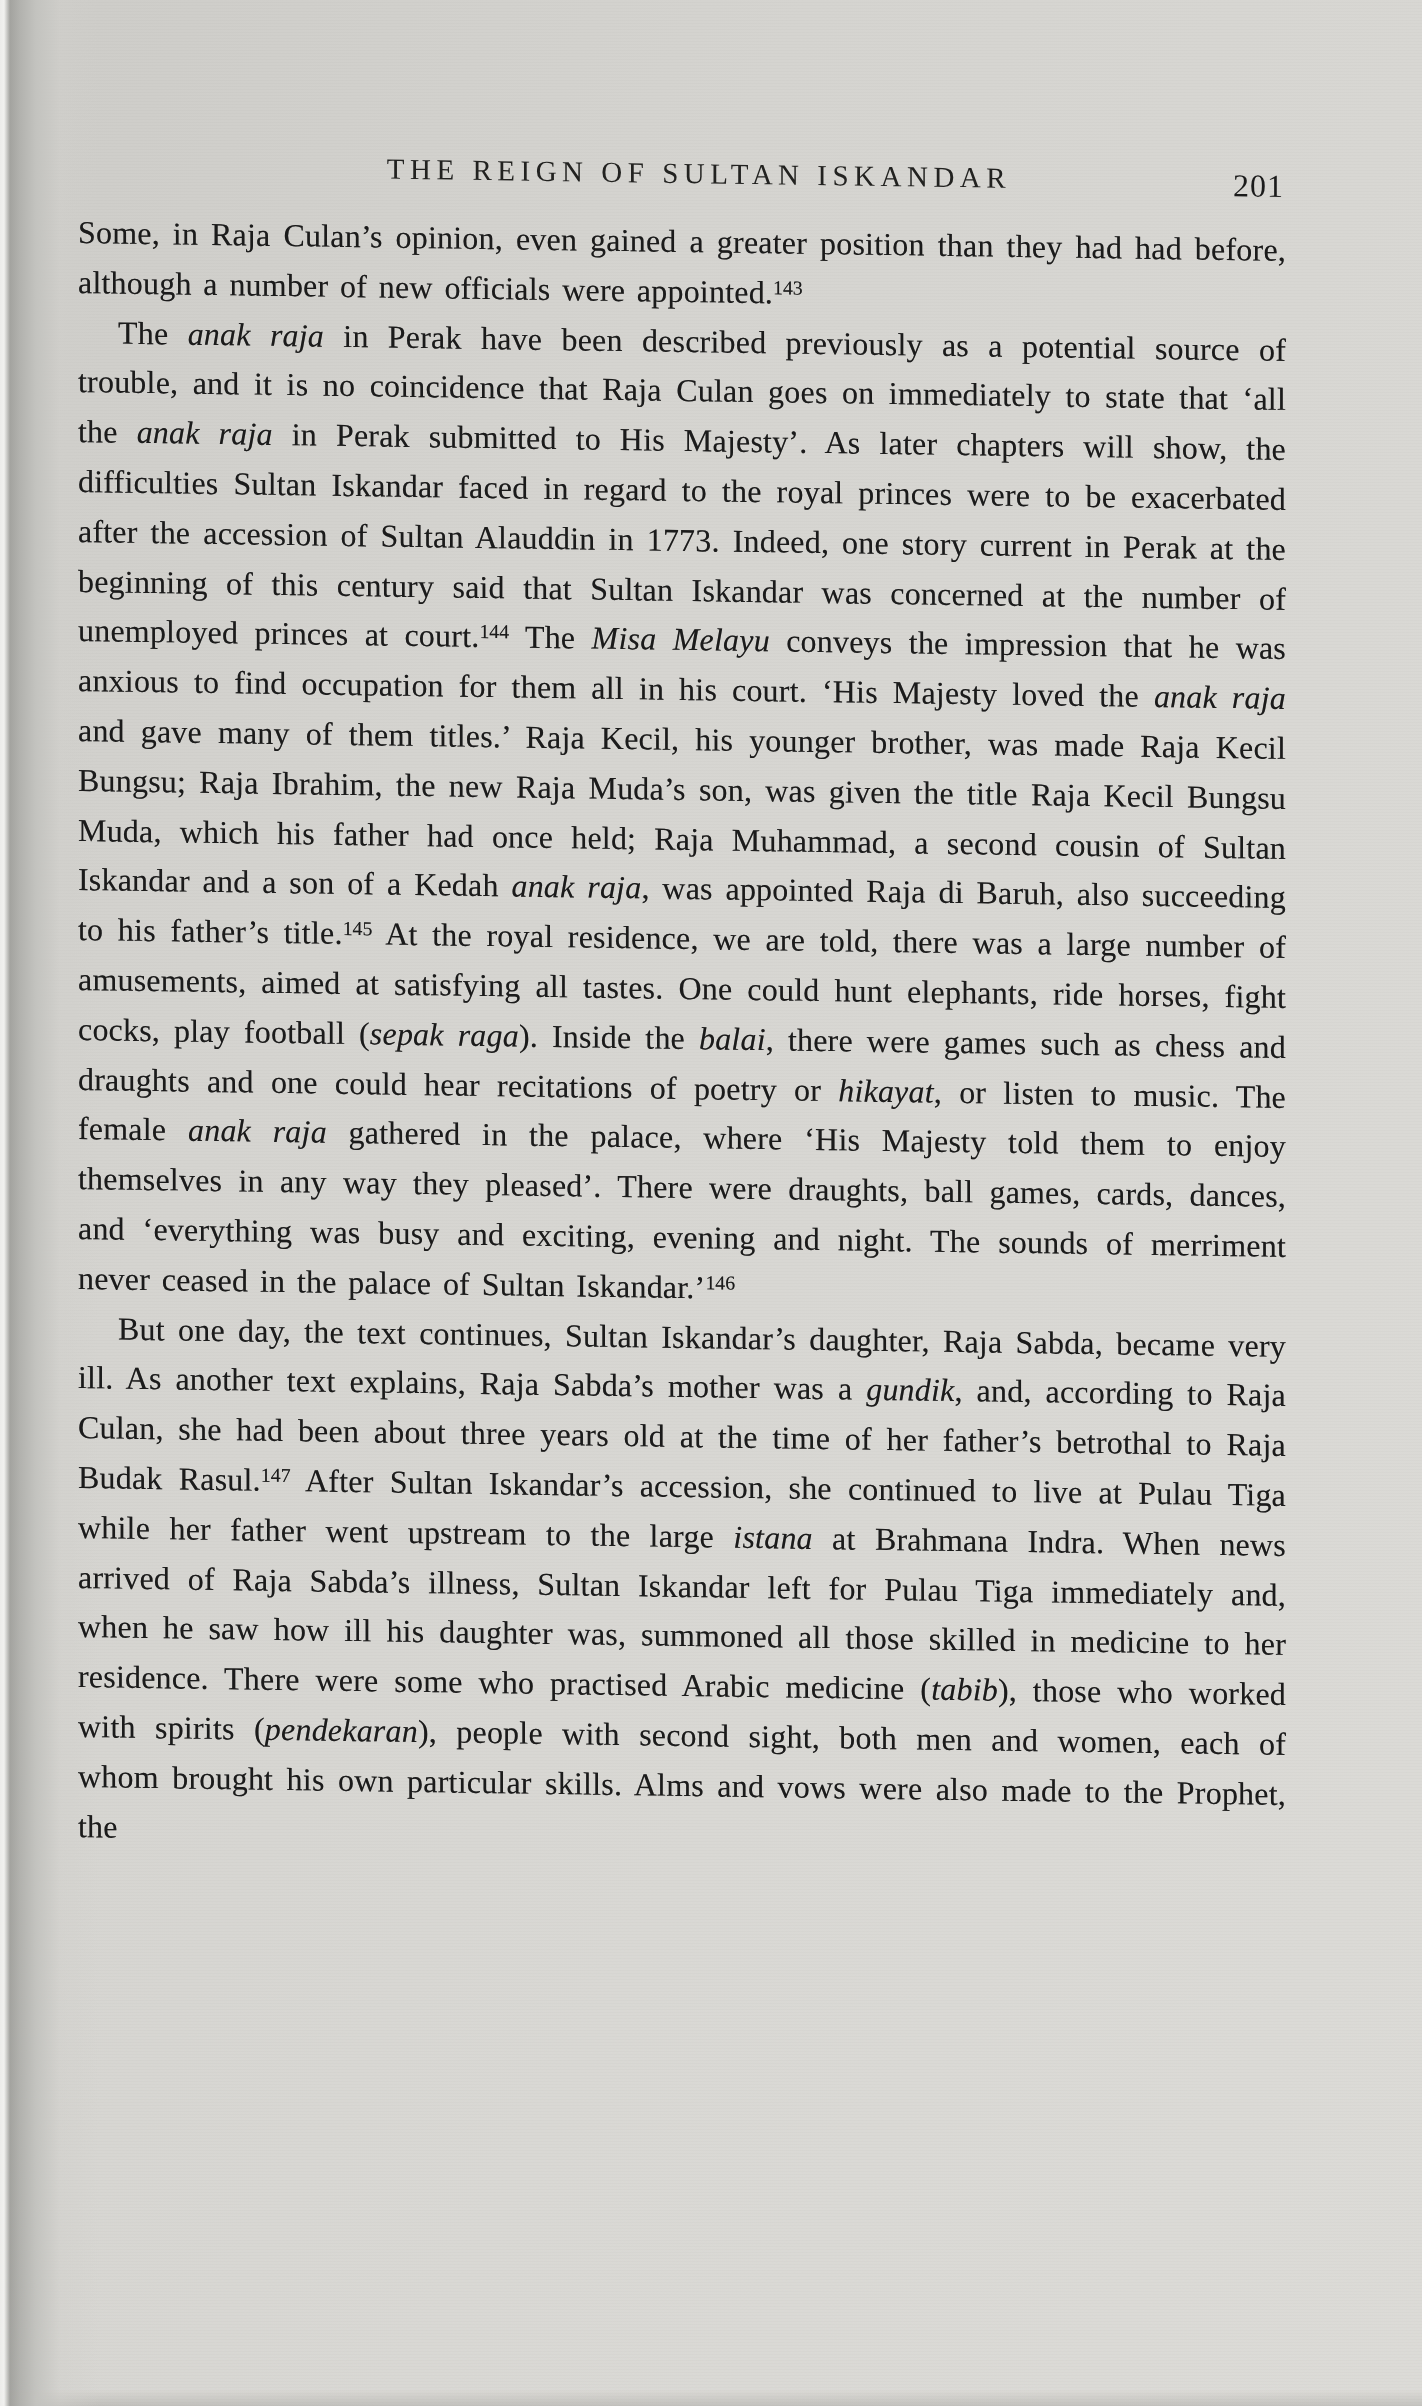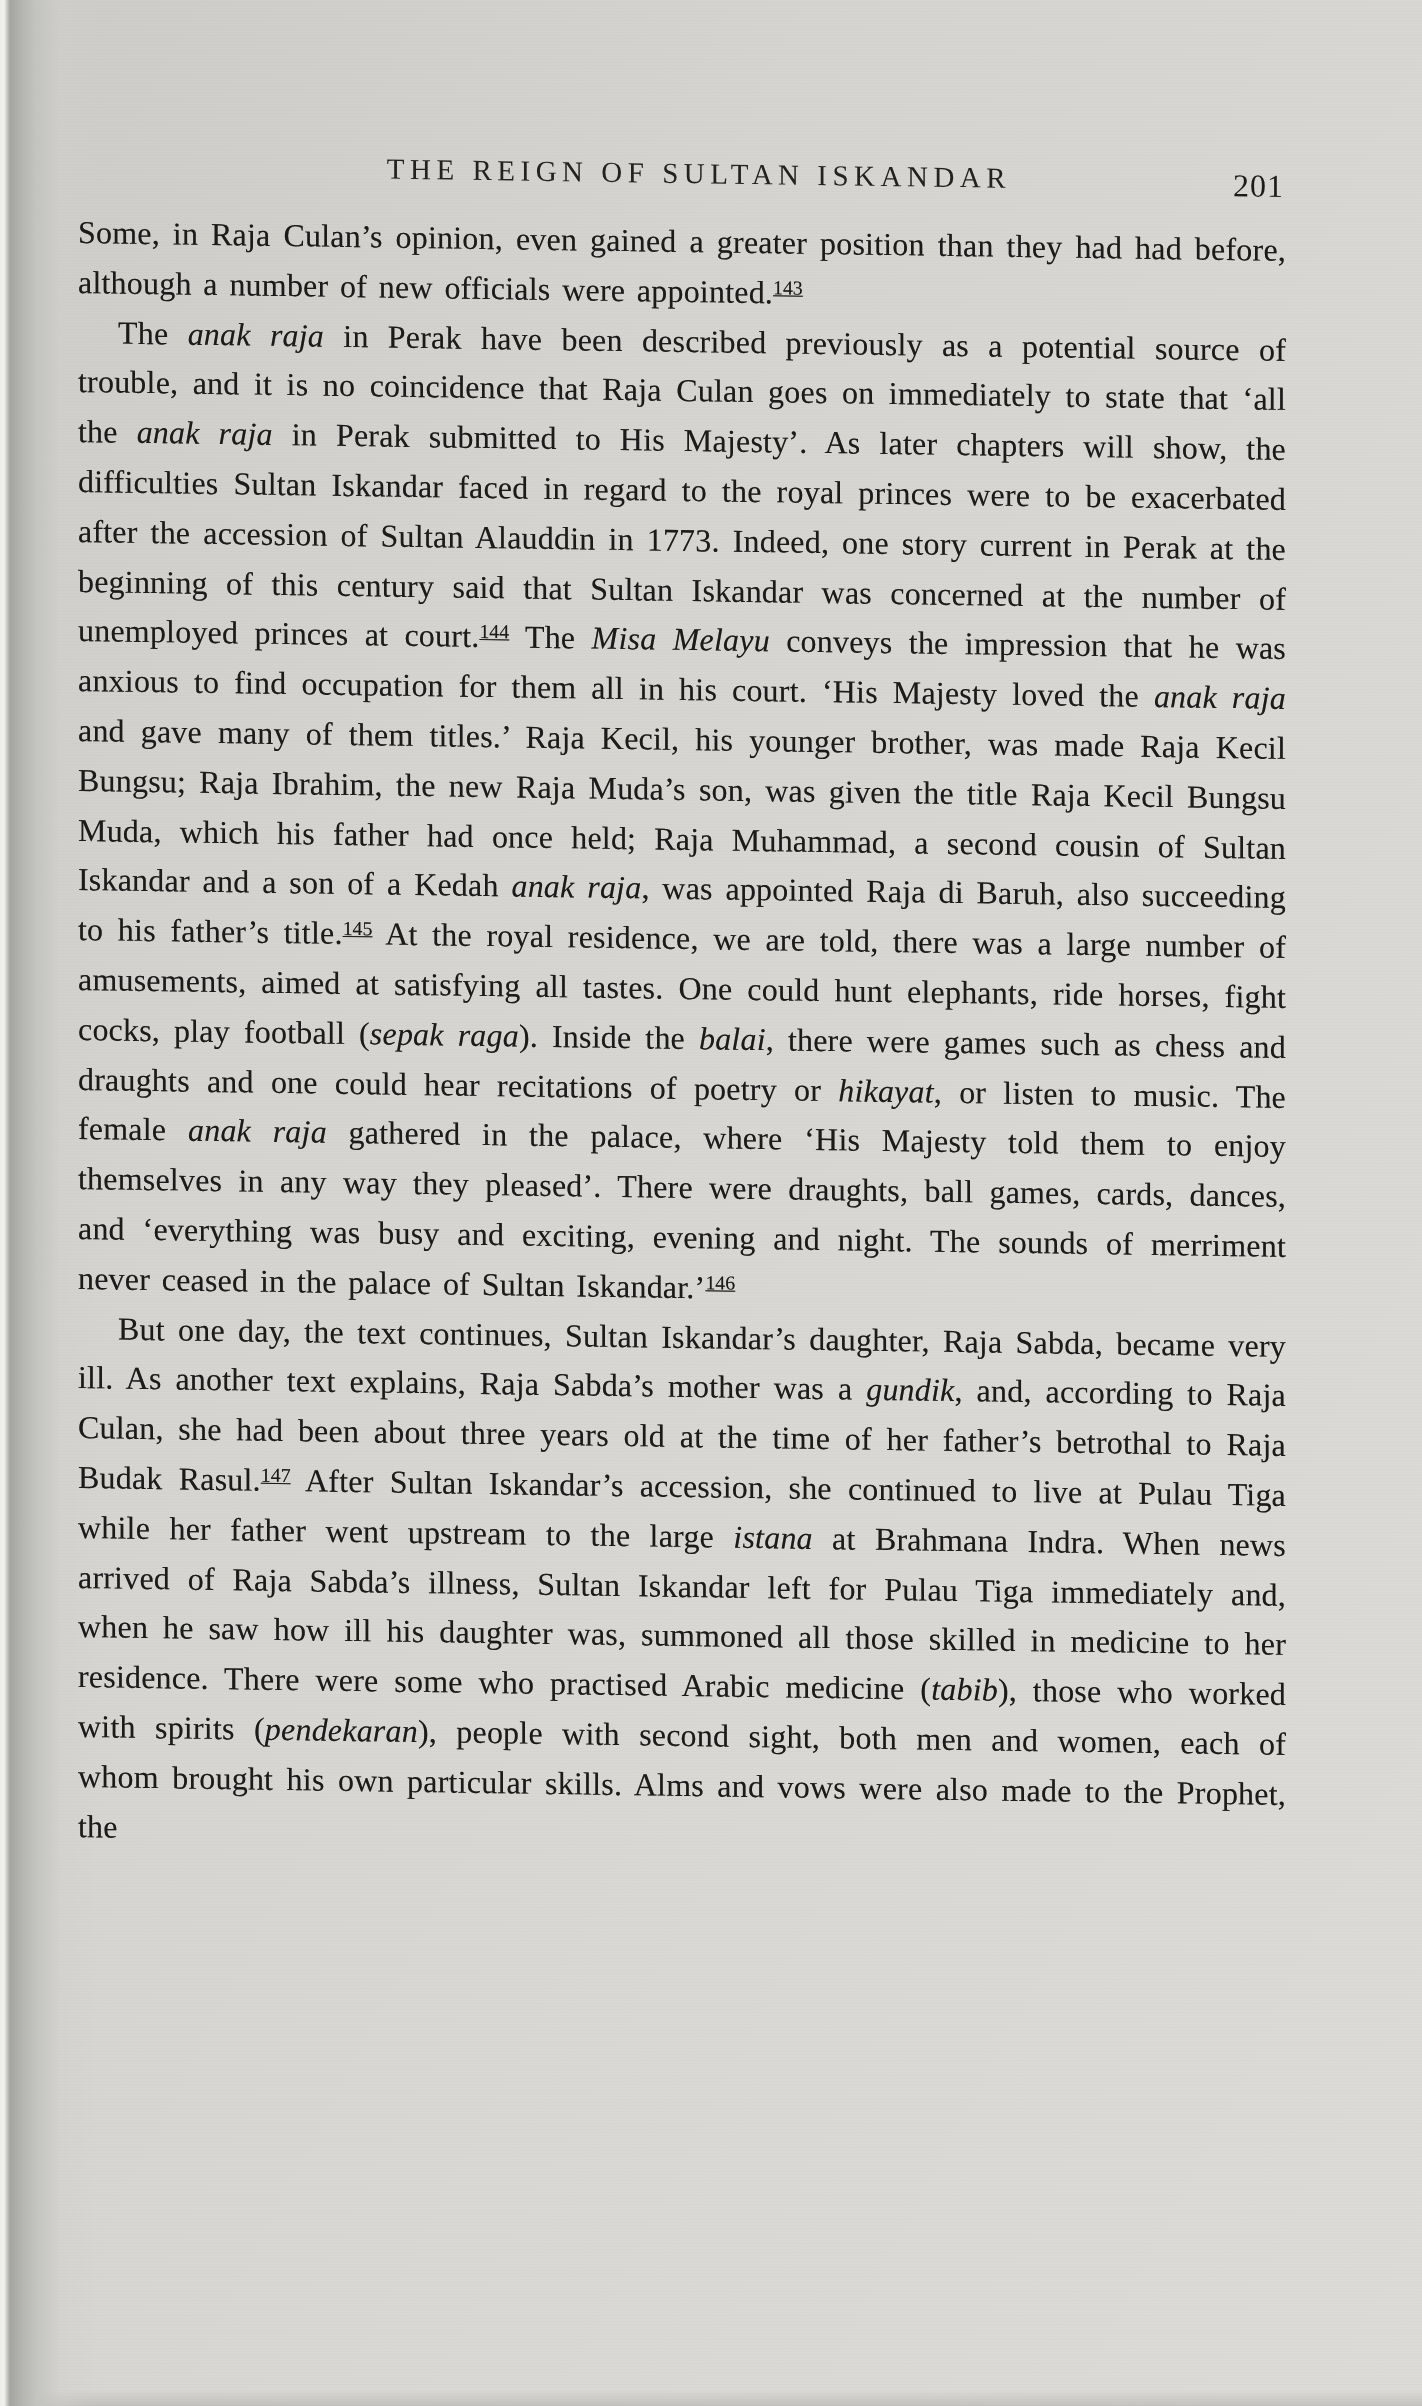--- a/index.html
+++ b/index.html
@@ -63,21 +63,20 @@
   .body-text p { margin: 0; }
   .body-text p.indent { text-indent: 40px; }
   .body-text em { font-style: italic; }
   .body-text sup {
     font-size: 0.62em;
     line-height: 0;
     vertical-align: baseline;
     position: relative;
     top: -0.45em;
     letter-spacing: 0;
-    text-decoration: underline;
   }
 </style>
 </head>
 <body style="--paper: #d6d5d1; --ink: #1b1b1b;">
 
 <div class="scan-page">
   <div class="content">
     <div class="running-head">
       <span class="head-title">THE REIGN OF SULTAN ISKANDAR</span>
       <span class="page-num">201</span>

